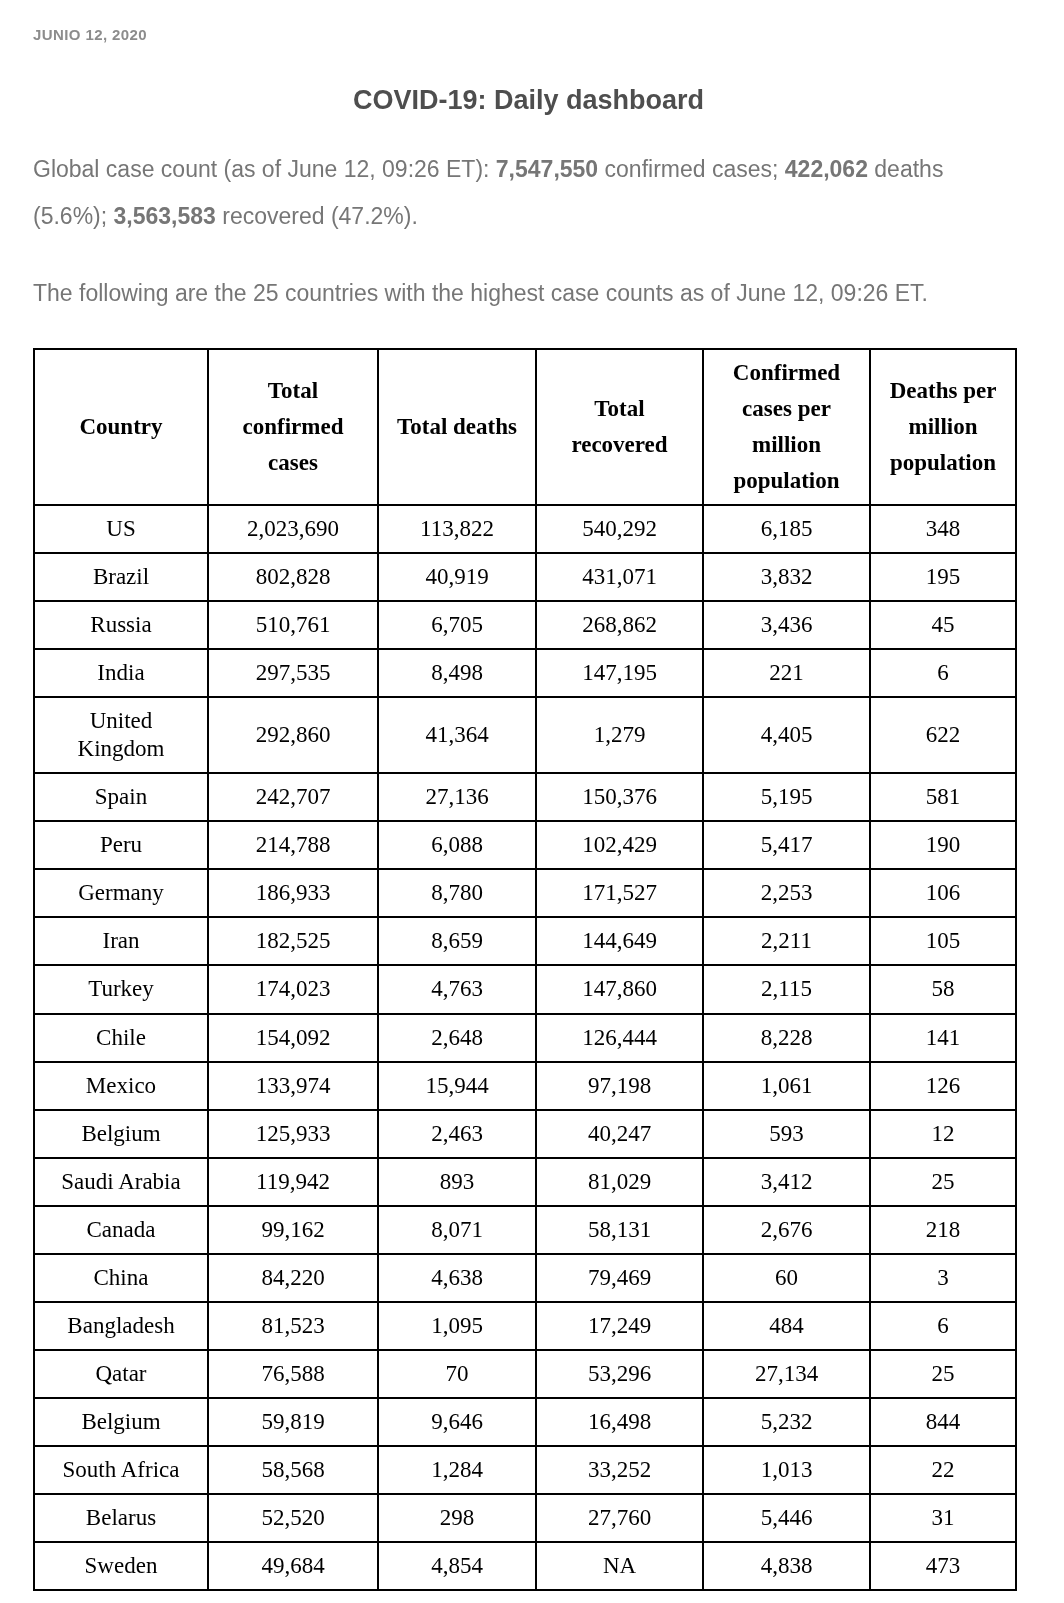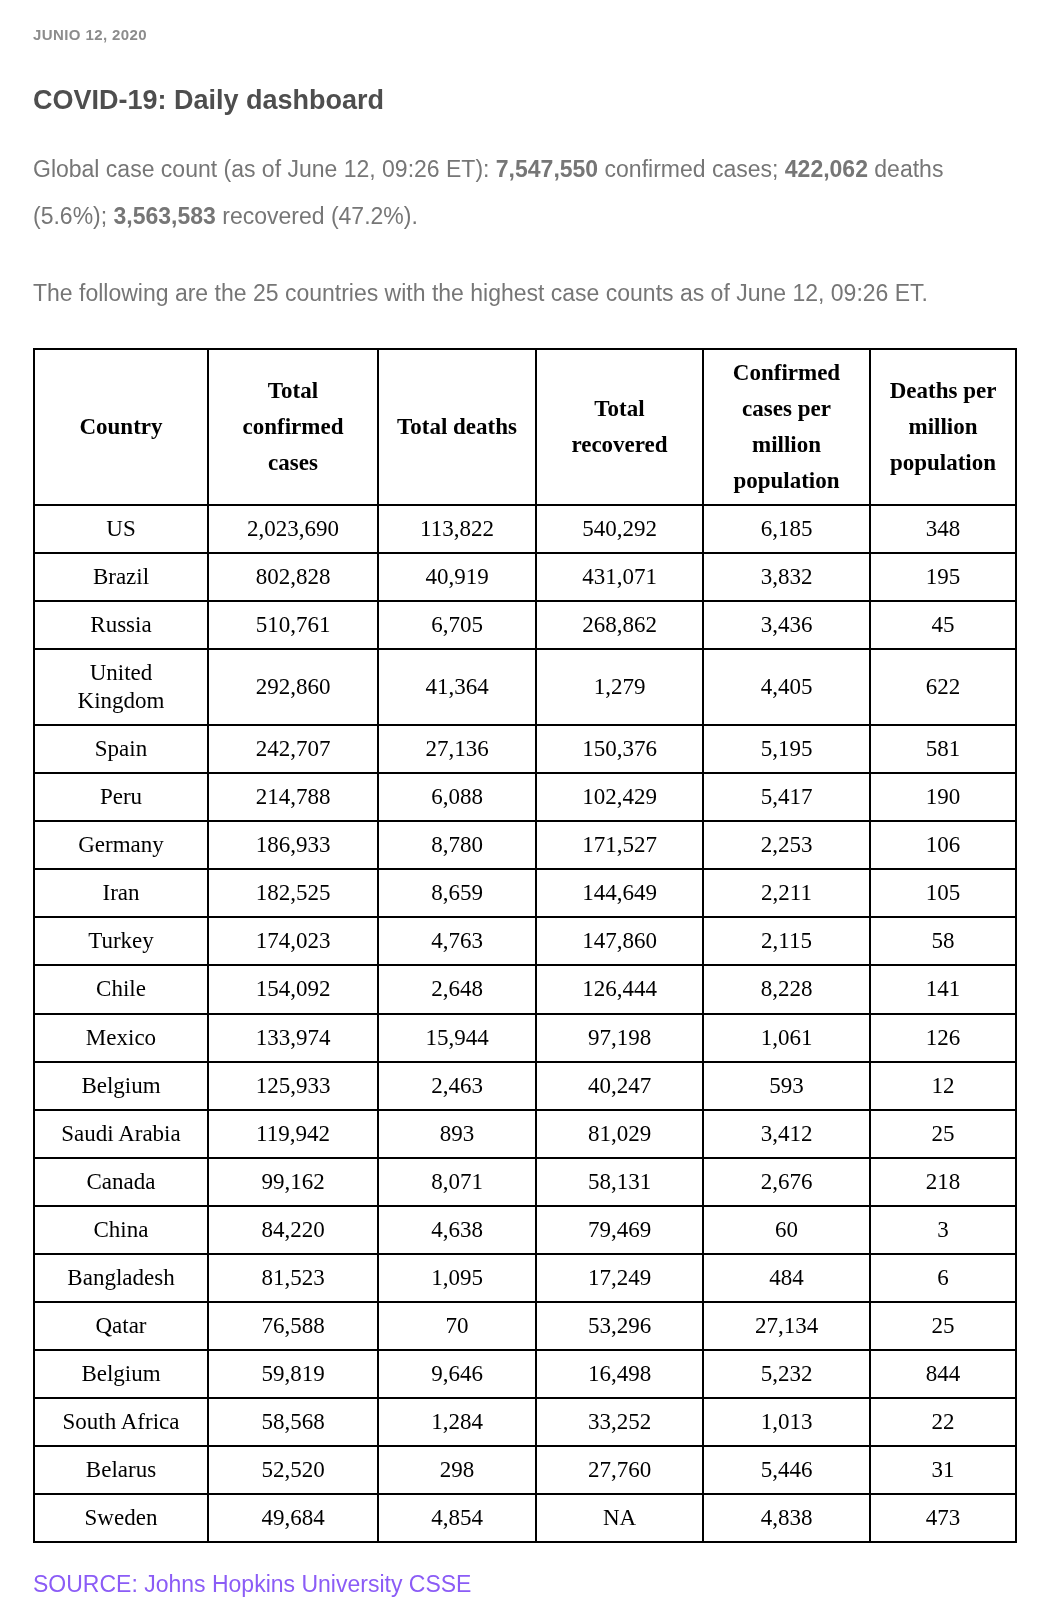--- a/index.html
+++ b/index.html
@@ -15,20 +15,21 @@
     font-size: 15px;
     font-weight: bold;
     color: #8c8c8c;
     letter-spacing: 0.4px;
   }
   .page-title {
     margin-top: 42px;
     font-size: 27px;
     font-weight: bold;
     color: #4e4e4e;
+    text-align: center;
   }
   .para {
     margin-top: 30px;
     width: 958px;
     font-size: 23px;
     line-height: 47px;
     color: #767676;
   }
   .para .bold { font-weight: bold; }
   table.stats {
@@ -125,20 +126,28 @@
         </tr>
         <tr>
           <td>Russia</td>
           <td>510,761</td>
           <td>6,705</td>
           <td>268,862</td>
           <td>3,436</td>
           <td>45</td>
         </tr>
         <tr>
+          <td>India</td>
+          <td>297,535</td>
+          <td>8,498</td>
+          <td>147,195</td>
+          <td>221</td>
+          <td>6</td>
+        </tr>
+        <tr>
           <td>United Kingdom</td>
           <td>292,860</td>
           <td>41,364</td>
           <td>1,279</td>
           <td>4,405</td>
           <td>622</td>
         </tr>
         <tr>
           <td>Spain</td>
           <td>242,707</td>

